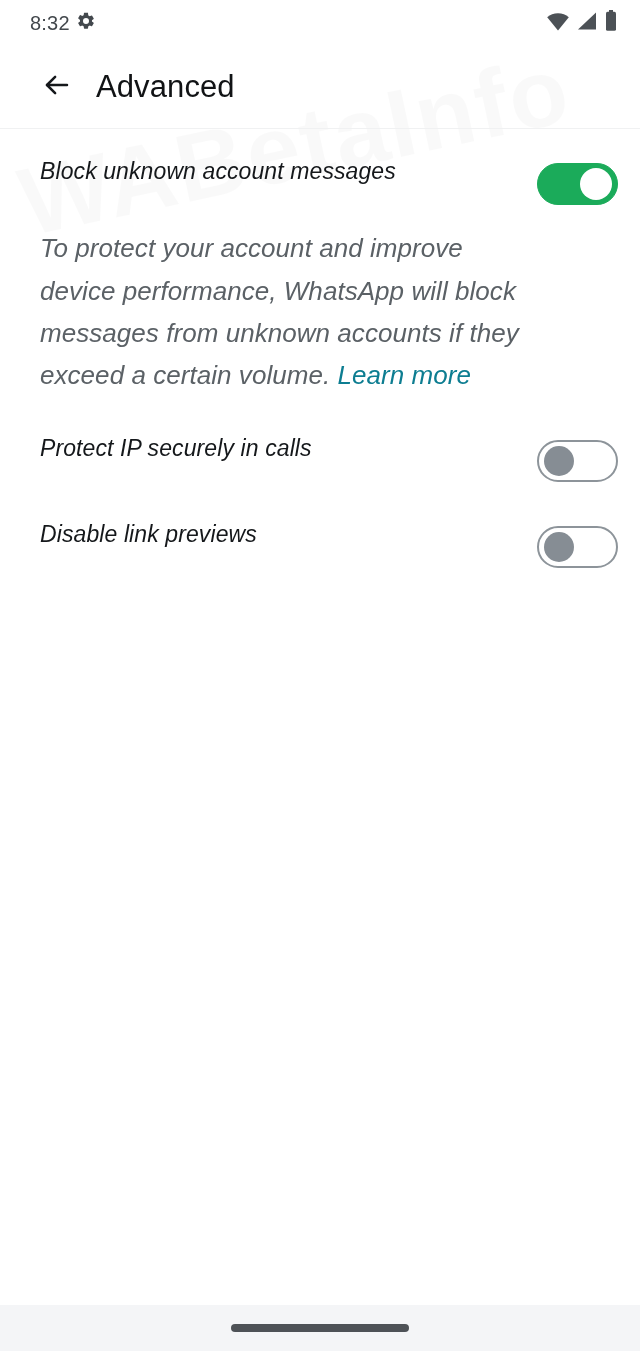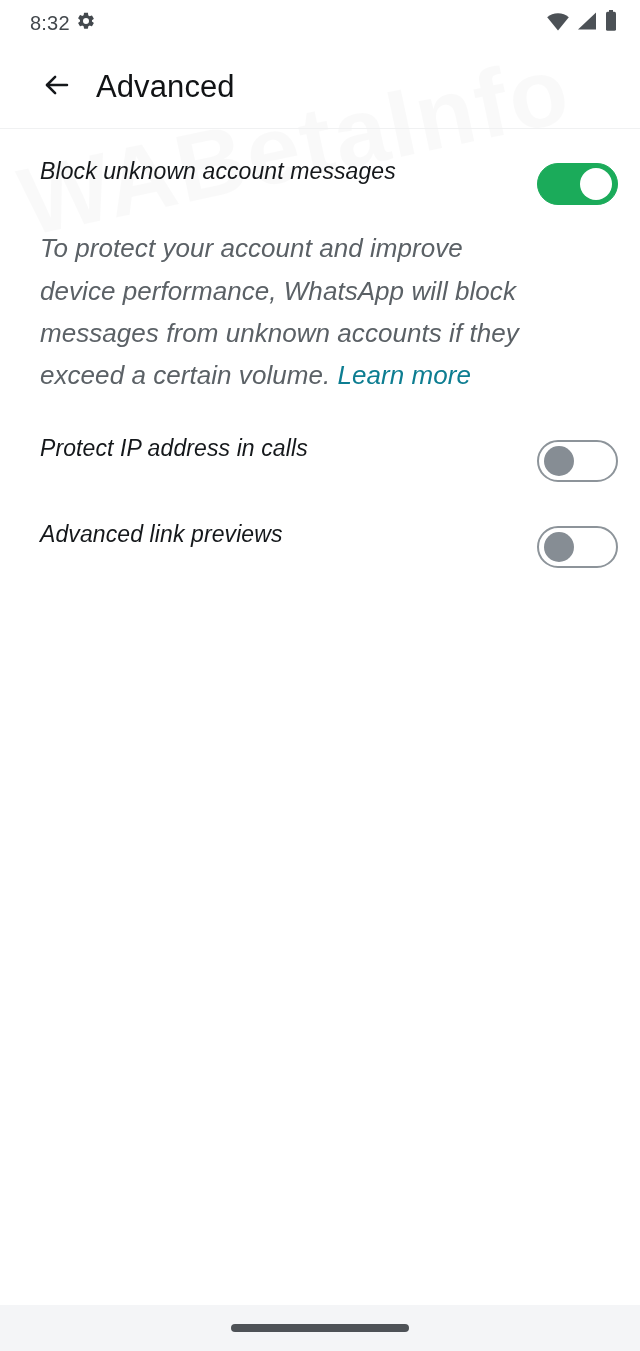--- a/index.html
+++ b/index.html
@@ -227,30 +227,30 @@
         <div class="setting-title">Block unknown account messages</div>
         <div class="setting-desc"><span>To protect your account and improve device performance, WhatsApp will block messages from unknown accounts if they exceed a certain volume. </span><span class="learn-more">Learn more</span></div>
       </div>
       <div class="toggle on">
         <span class="knob"></span>
       </div>
     </div>
 
     <div class="setting-row">
       <div class="setting-text">
-        <div class="setting-title">Protect IP address in calls</div>
+        <div class="setting-title">Protect IP securely in calls</div>
       </div>
       <div class="toggle off">
         <span class="knob"></span>
       </div>
     </div>
 
     <div class="setting-row">
       <div class="setting-text">
-        <div class="setting-title">Advanced link previews</div>
+        <div class="setting-title">Disable link previews</div>
       </div>
       <div class="toggle off">
         <span class="knob"></span>
       </div>
     </div>
 
   </div>
 
   <div class="nav-bar">
     <div class="nav-handle"></div>

